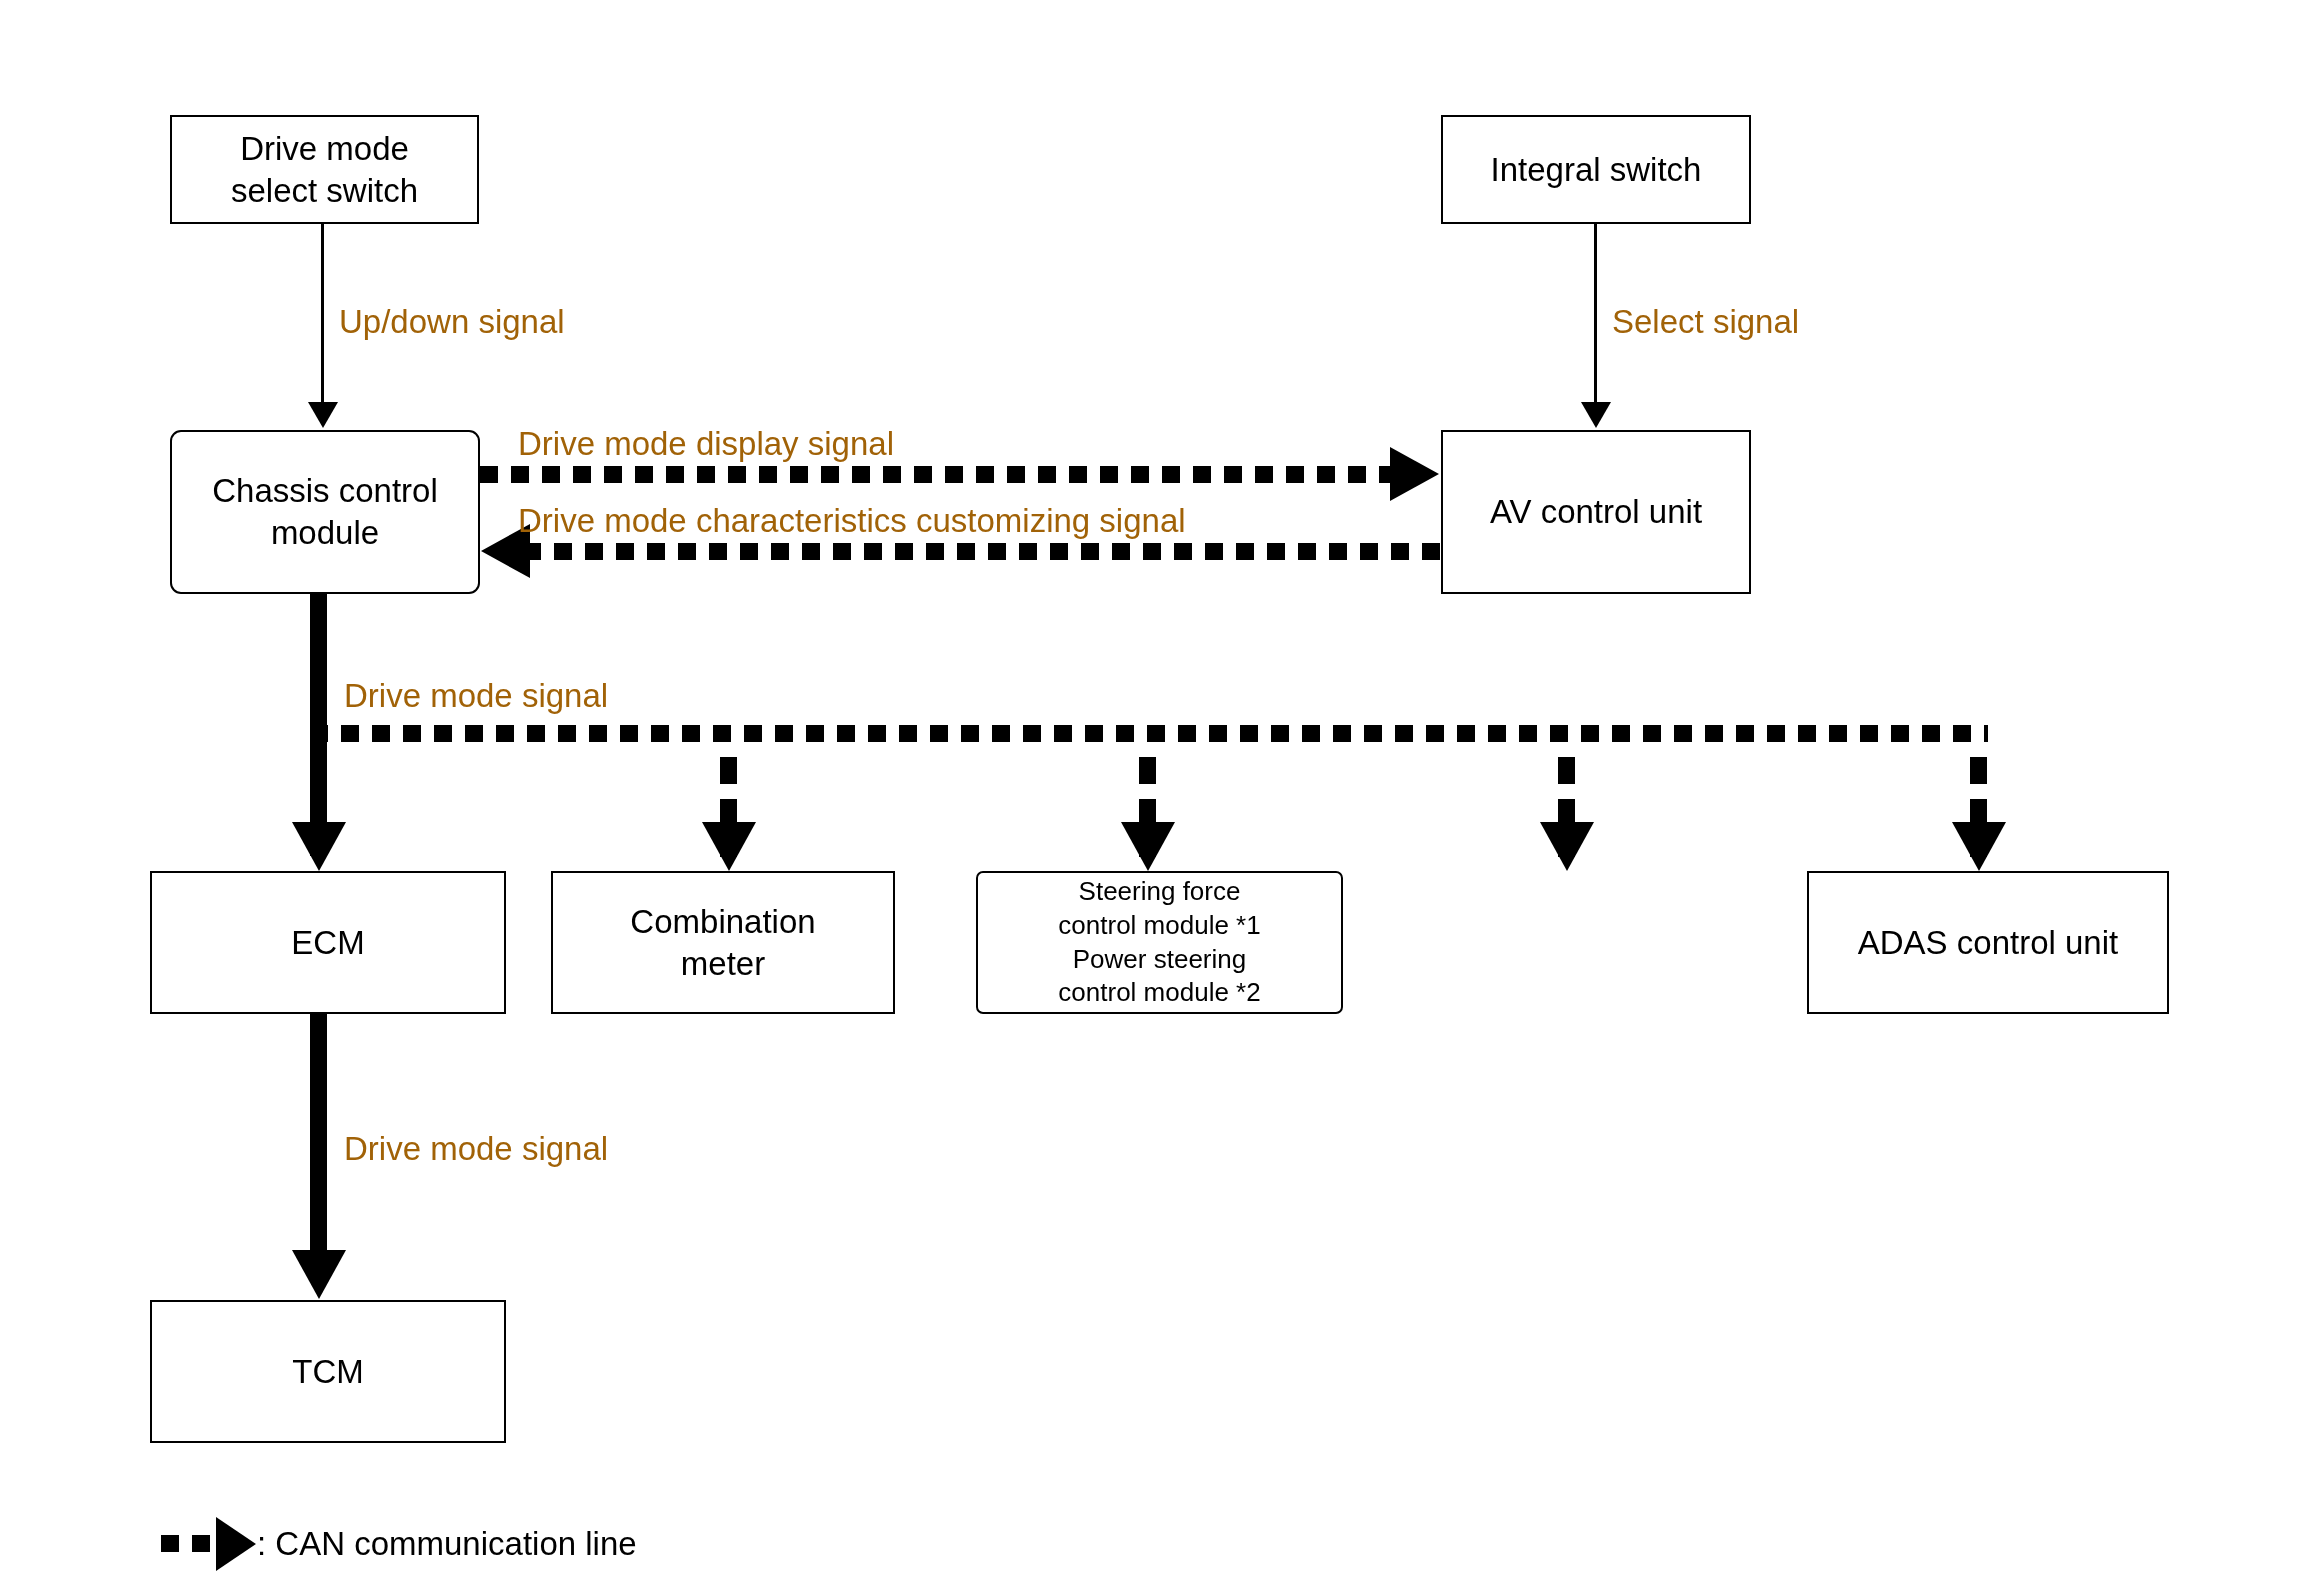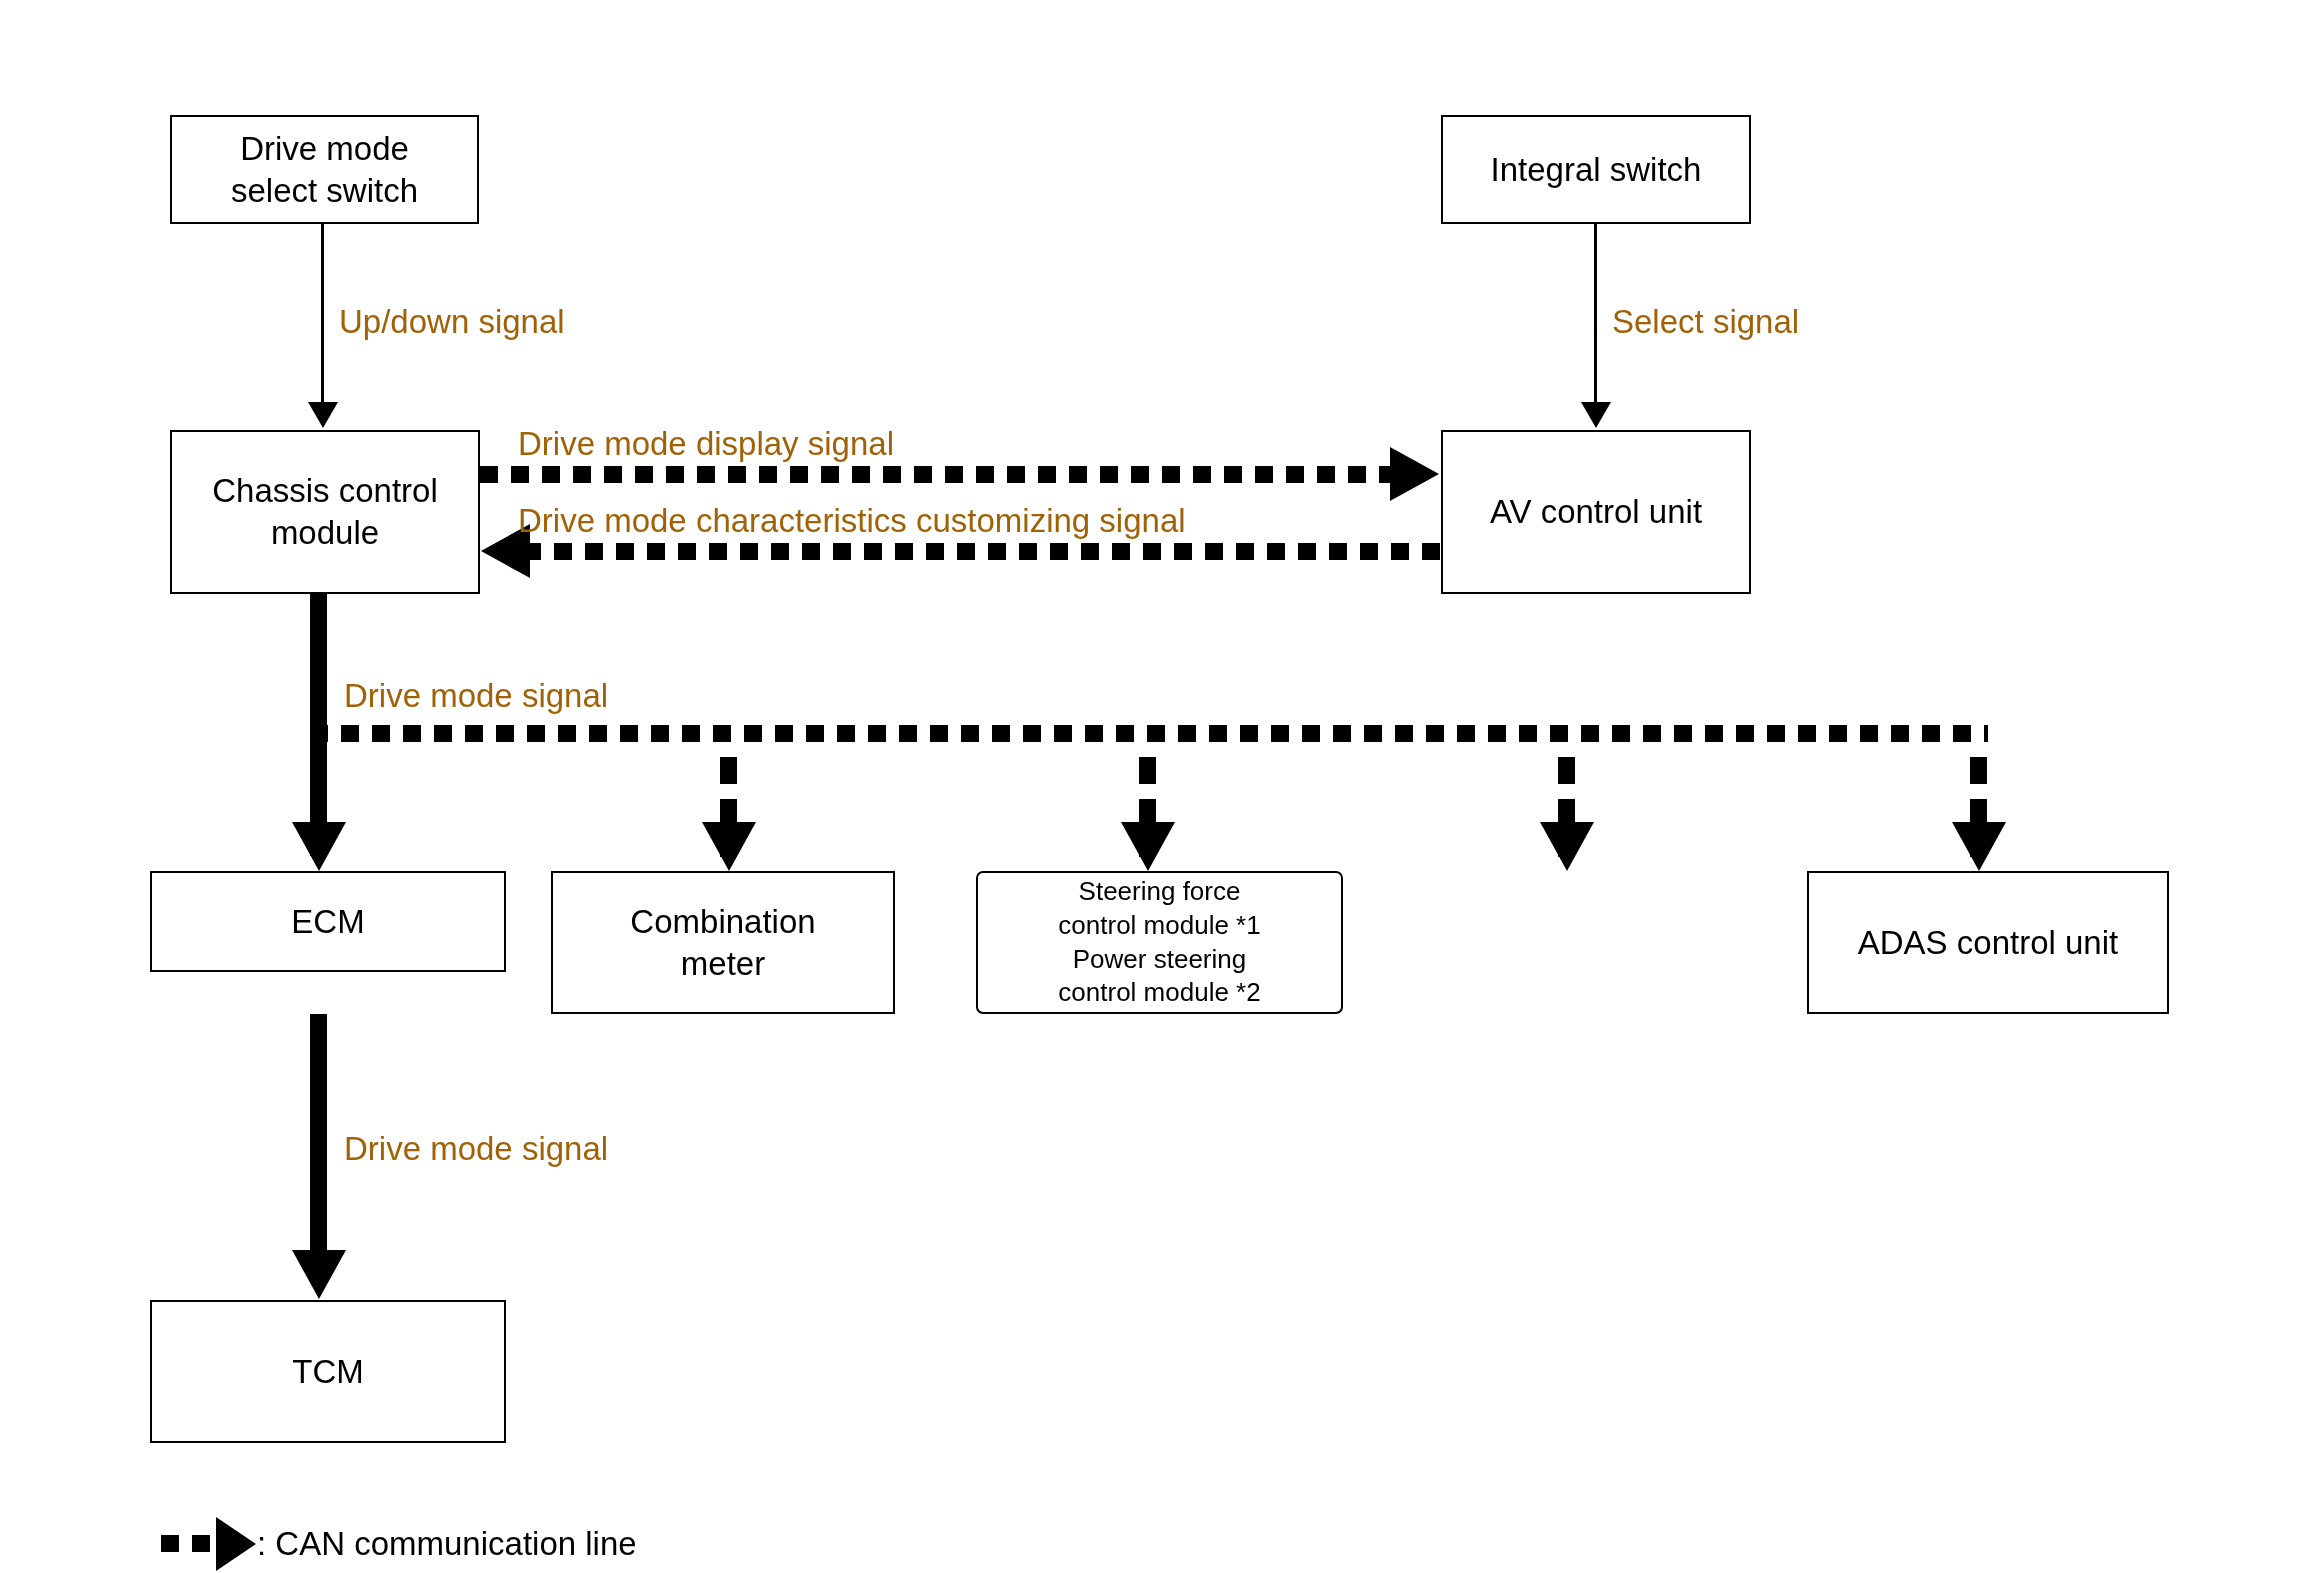--- a/index.html
+++ b/index.html
@@ -190,21 +190,21 @@
   </div>
 
   <div class="plainline" style="left:321px; top:176px; width:3.4px; height:178px;"></div>
   <div class="plain-arrowhead" style="left:308px; top:354px;"></div>
   <div class="edge-label" style="left:339px; top:257px;">Up/down signal</div>
 
   <div class="plainline" style="left:1594px; top:176px; width:3.4px; height:178px;"></div>
   <div class="plain-arrowhead" style="left:1581px; top:354px;"></div>
   <div class="edge-label" style="left:1612px; top:257px;">Select signal</div>
 
-  <div class="node" style="left:170px; top:382px; width:310px; height:164px;">
+  <div class="node" style="left:170px; top:382px; width:310px; height:164px;border-radius:11px;">
     <span>Chassis control
 module</span>
   </div>
 
   <div class="node" style="left:1441px; top:382px; width:310px; height:164px;">
     <span>AV control unit</span>
   </div>
 
   <div class="can-h" style="left:480px; top:418px; width:910px;"></div>
   <div class="can-head-right" style="left:1390px; top:399px;"></div>
@@ -225,21 +225,21 @@
 
   <div class="can-v-inner" style="left:1139px; top:694px; height:115px;"></div>
   <div class="can-head-down" style="left:1121px; top:774px;"></div>
 
   <div class="can-v-inner" style="left:1558px; top:694px; height:115px;"></div>
   <div class="can-head-down" style="left:1540px; top:774px;"></div>
 
   <div class="can-v-inner" style="left:1970px; top:694px; height:115px;"></div>
   <div class="can-head-down" style="left:1952px; top:774px;"></div>
 
-  <div class="node" style="left:150px; top:823px; width:356px; height:101px;">
+  <div class="node" style="left:150px; top:823px; width:356px; height:143px;">
     <span>ECM</span>
   </div>
 
   <div class="node" style="left:551px; top:823px; width:344px; height:143px;">
     <span>Combination
 meter</span>
   </div>
 
   <div class="node small-text" style="left:976px; top:823px; width:367px; height:143px;border-radius:7px;">
     <span>Steering force

